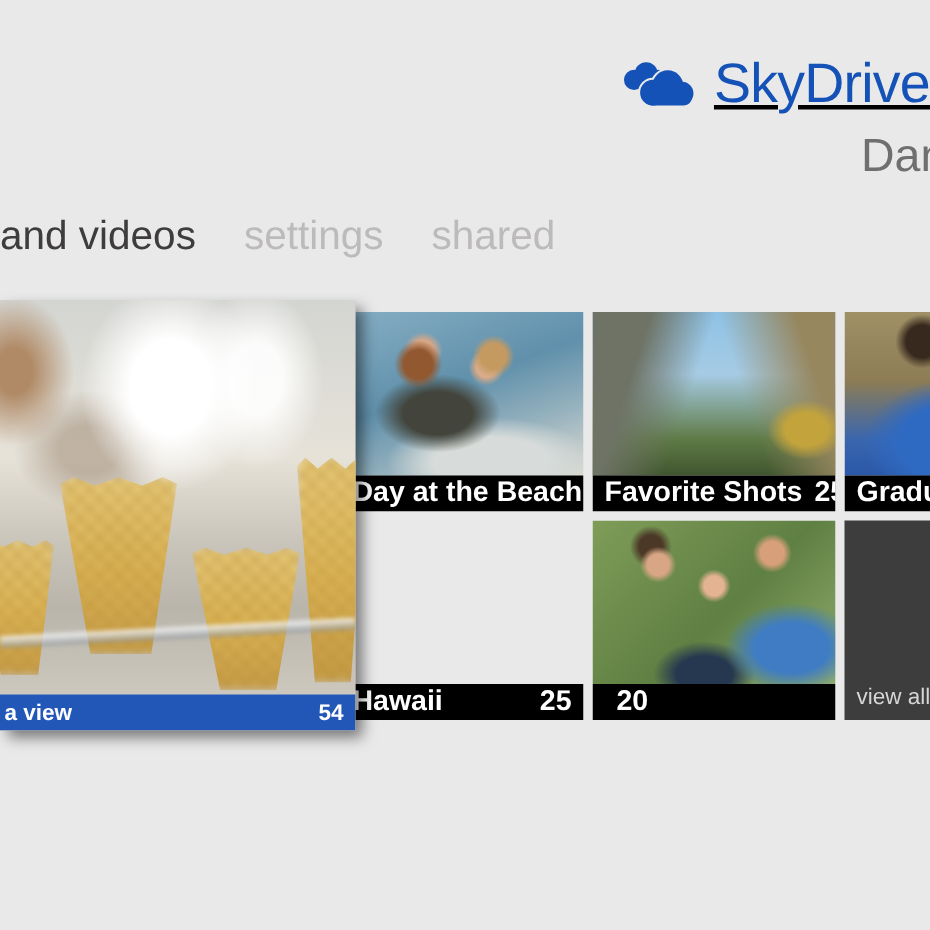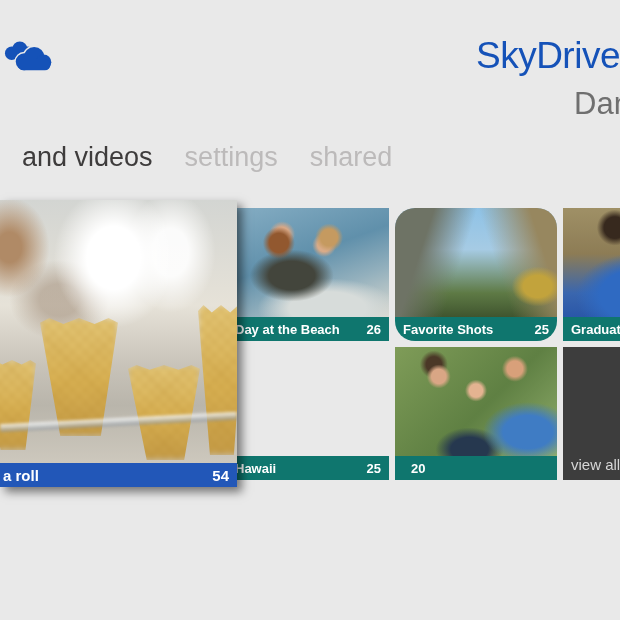--- a/index.html
+++ b/index.html
@@ -7,53 +7,54 @@
     width:620px;height:620px;
     position:relative;overflow:hidden;
     background:#e9e9e9;
     font-family:"Liberation Sans", sans-serif;
     -webkit-font-smoothing:antialiased;
   }
 
   
   .logo-row{
     position:absolute;top:36px;left:0;right:0;
-    display:flex;justify-content:space-between;align-items:center;gap:11px;
+    display:flex;justify-content:flex-end;align-items:center;gap:11px;
     pointer-events:none;
+    text-decoration:underline;
   }
   .logo-text{
     font-size:37px;font-weight:300;letter-spacing:-0.5px;
     color:#1552b8;line-height:1;
   }
   .user-name{
     position:absolute;top:86px;left:574px;
     font-size:31px;font-weight:300;color:#6f6f6f;white-space:nowrap;
   }
 
   
   .nav{
     position:absolute;top:142px;left:0;
     display:flex;gap:32px;align-items:baseline;
     font-size:27px;font-weight:300;white-space:nowrap;
   }
   .nav-item{color:#bcbaba;cursor:pointer;}
-  .nav-item.active{color:#3e3c3c;padding-left:22px;}
+  .nav-item.active{color:#3e3c3c;}
 
   
   .tile{
     position:absolute;width:162px;height:133px;
     overflow:hidden;cursor:pointer;
   }
   .tile .photo{position:absolute;top:0;left:0;right:0;height:109px;}
   .tile .bar{
     position:absolute;left:0;right:0;bottom:0;height:24px;
-    background:#0f766e;color:#fff;
+    background:#000000;color:#fff;
     display:flex;align-items:center;justify-content:space-between;
     padding:0 8px;box-sizing:border-box;
-    font-size:13px;font-weight:700;white-space:nowrap;
+    font-size:19px;font-weight:700;white-space:nowrap;
   }
   .tile .bar .count{margin-left:8px;}
 
   
   .ph-beach{
     background:
       radial-gradient(circle 16px at 32% 32%, #92582f 60%, rgba(146,88,47,0) 100%),
       radial-gradient(circle 14px at 63% 27%, #c59a60 60%, rgba(197,154,96,0) 100%),
       radial-gradient(circle 13px at 34% 24%, #d8a887 55%, rgba(216,168,135,0) 100%),
       radial-gradient(circle 12px at 60% 34%, #d9ab88 55%, rgba(217,171,136,0) 100%),
@@ -177,21 +178,21 @@
 </div>
 
 <div class="tile" style="left:227px;top:208px;">
   <div class="photo ph-beach"></div>
   <div class="bar">
     <span>Day at the Beach</span>
     <span class="count">26</span>
   </div>
 </div>
 
-<div class="tile" style="left:395px;top:208px;border-radius:20px;">
+<div class="tile" style="left:395px;top:208px;">
   <div class="photo ph-yosemite"></div>
   <div class="bar">
     <span>Favorite Shots</span>
     <span class="count">25</span>
   </div>
 </div>
 
 <div class="tile" style="left:563px;top:208px;">
   <div class="photo ph-grad"></div>
   <div class="bar">
@@ -221,16 +222,16 @@
 
 <div class="featured">
   <div class="photo">
     <div class="cone" style="left:40px;top:118px;width:78px;height:118px;"></div>
     <div class="cone" style="left:128px;top:165px;width:72px;height:95px;"></div>
     <div class="cone" style="left:198px;top:105px;width:46px;height:150px;"></div>
     <div class="cone" style="left:-12px;top:160px;width:48px;height:90px;"></div>
     <div class="shelf"></div>
   </div>
   <div class="bar">
-    <span>a roll</span>
+    <span>a view</span>
     <span class="count">54</span>
   </div>
 </div>
 
 </body></html>

